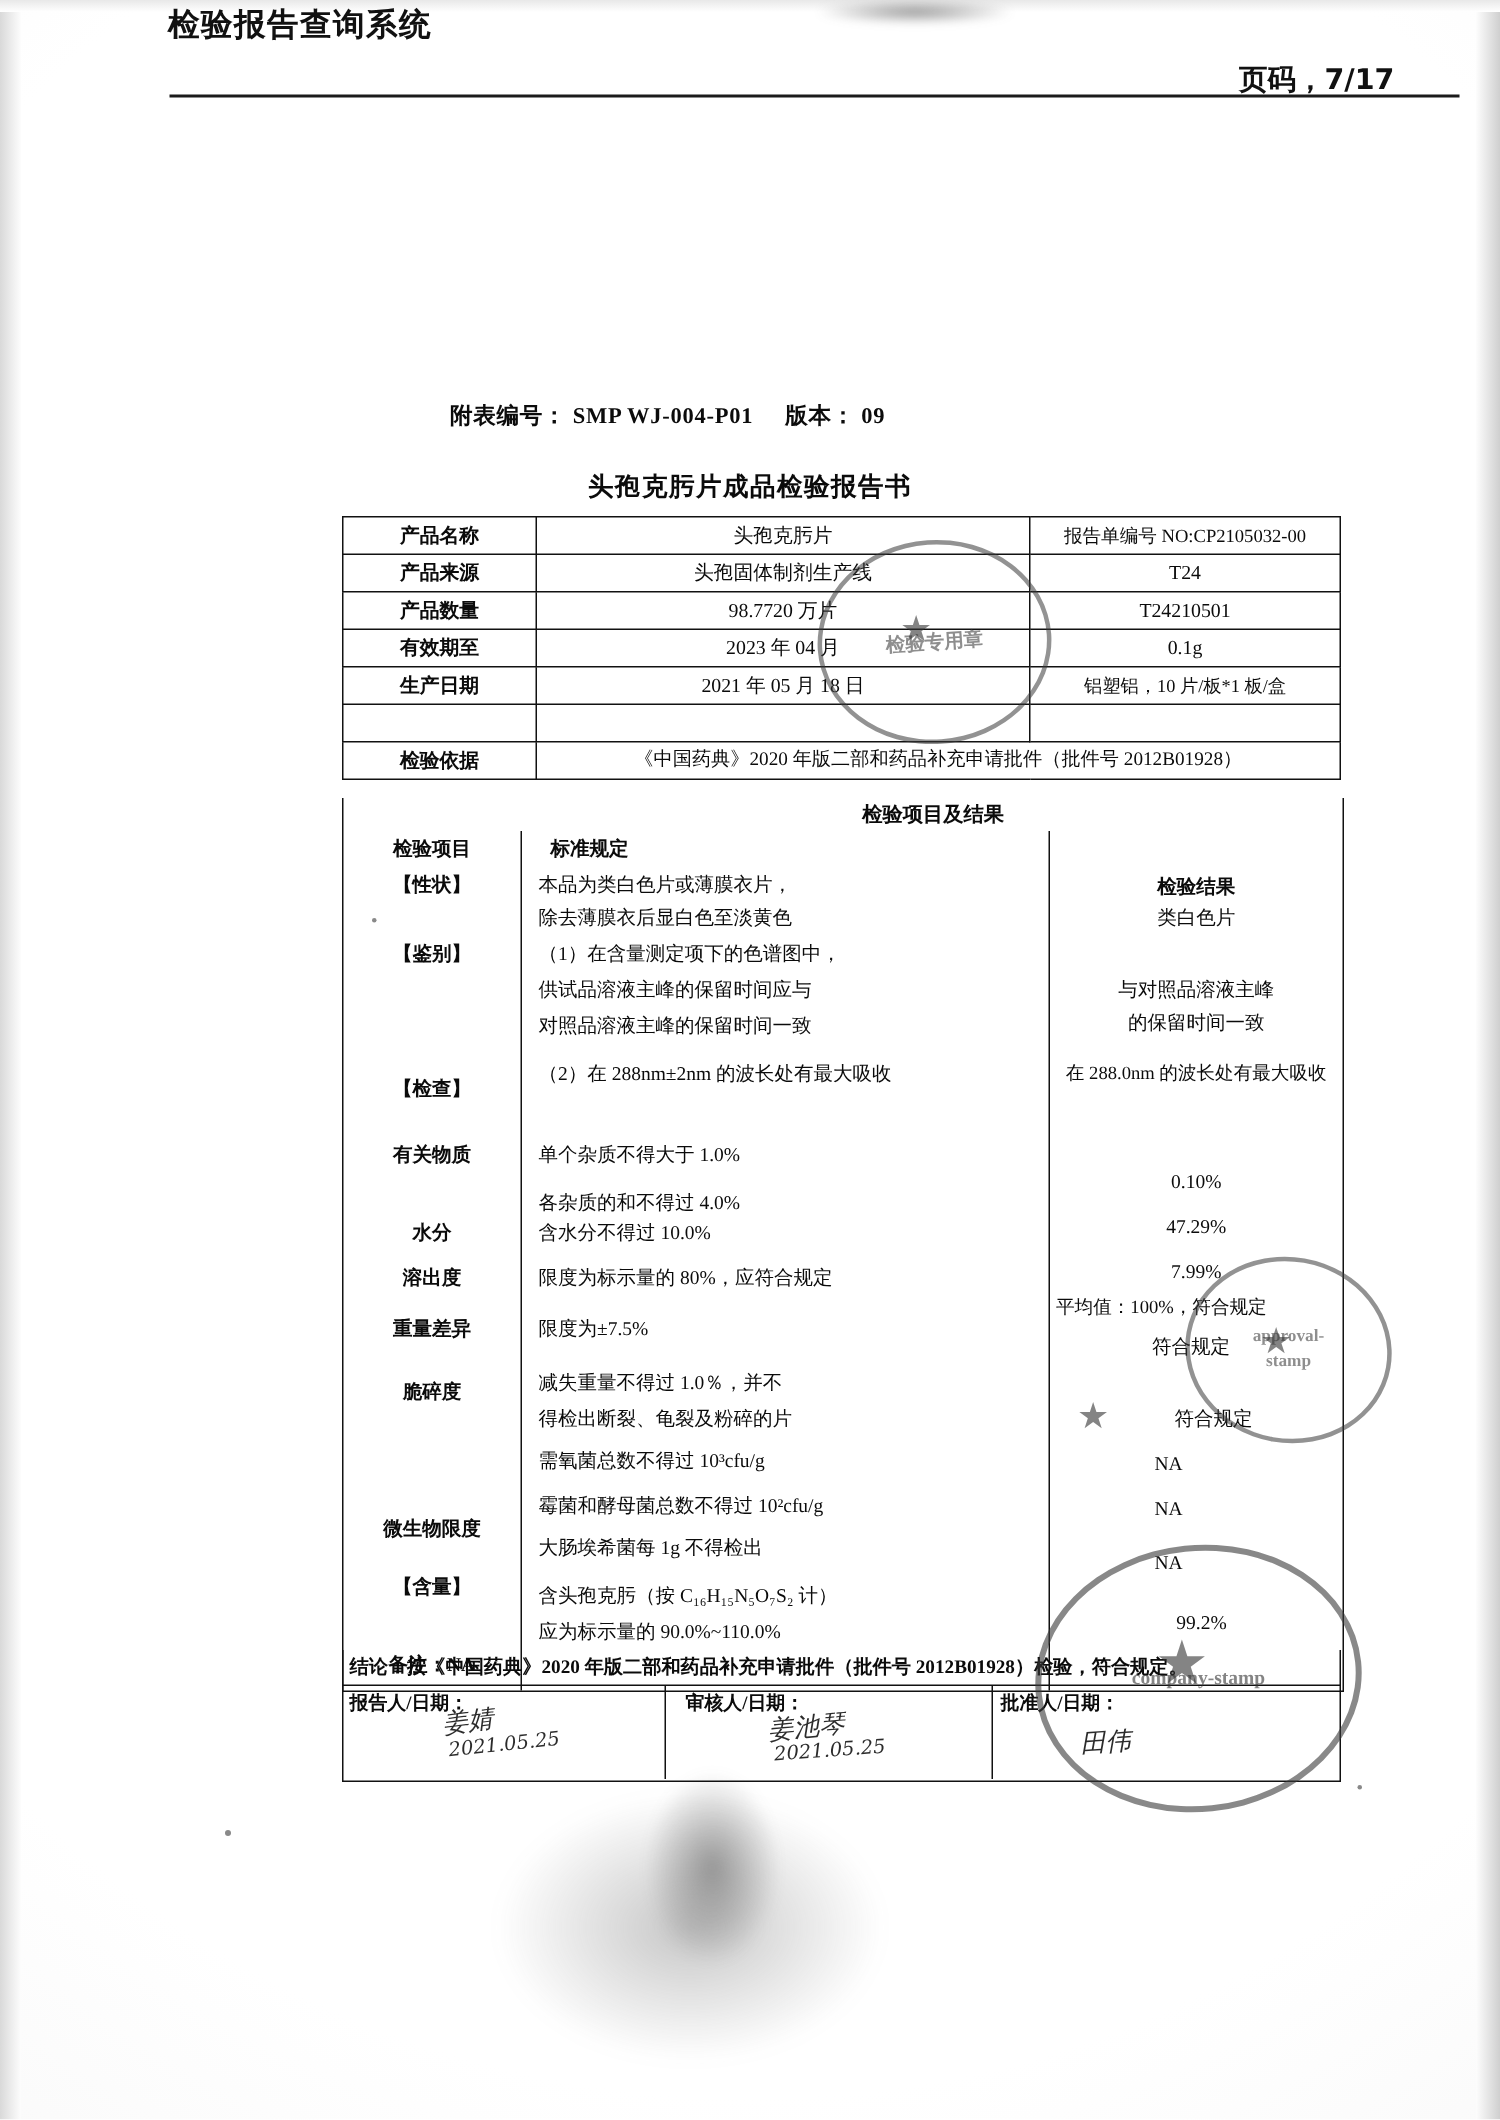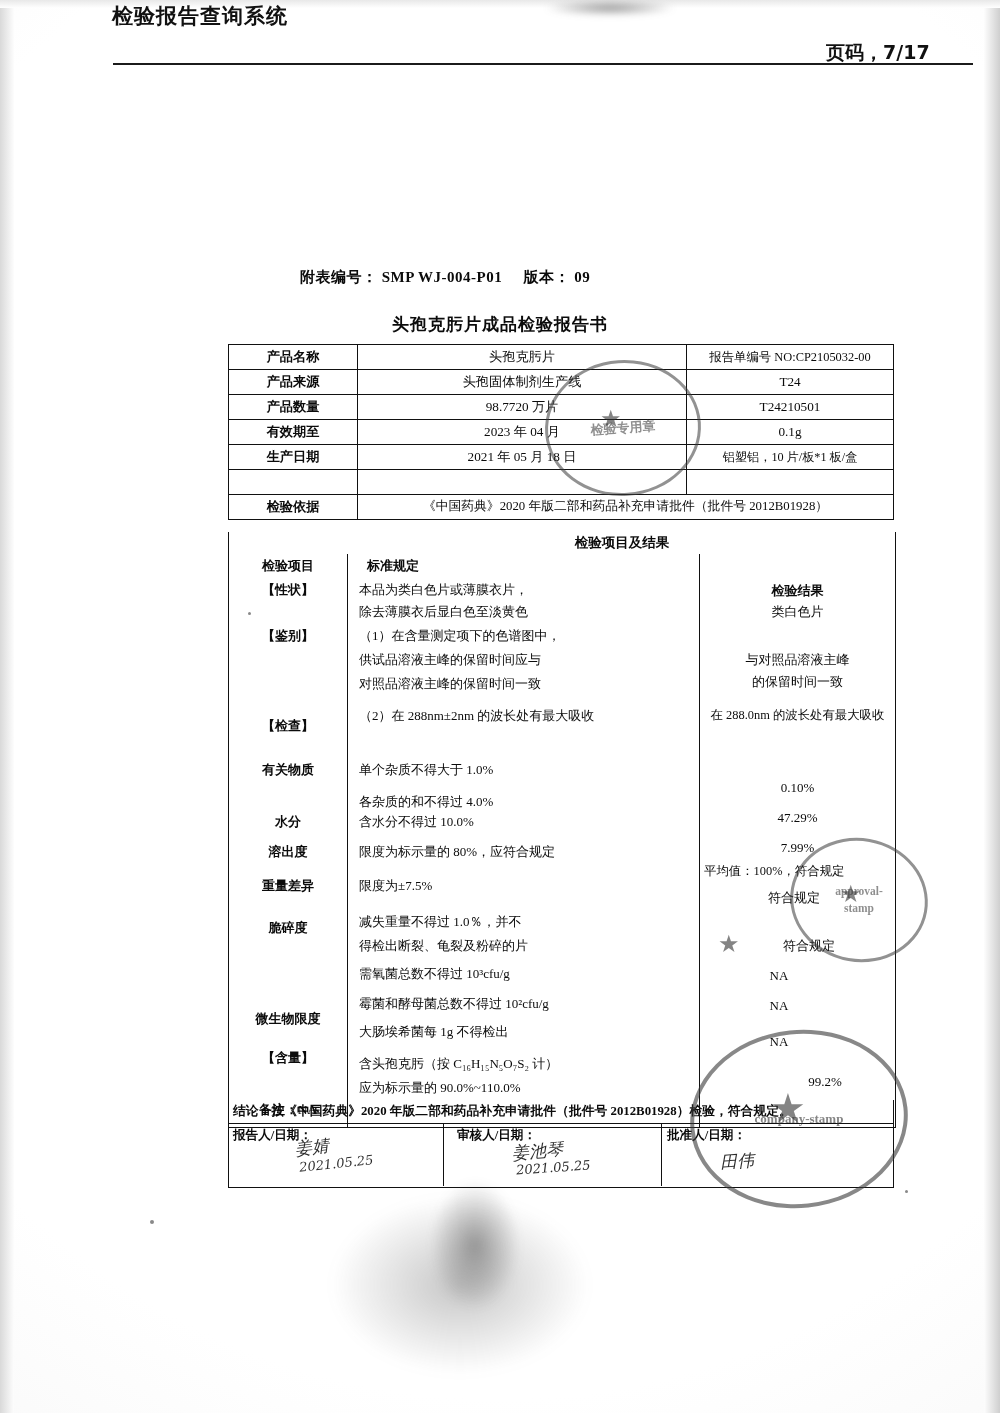--- a/index.html
+++ b/index.html
@@ -257,21 +257,21 @@
       <div class="cell" style="left:130px;top:410px;">需氧菌总数不得过 10³cfu/g</div>
       <div class="cell" style="left:130px;top:440px;">霉菌和酵母菌总数不得过 10²cfu/g</div>
       <div class="cell" style="left:130px;top:468px;">大肠埃希菌每 1g 不得检出</div>
       <div class="cell ctr" style="left:490px;top:412px;width:120px;">NA</div>
       <div class="cell ctr" style="left:490px;top:442px;width:120px;">NA</div>
       <div class="cell ctr" style="left:490px;top:478px;width:120px;">NA</div>
 
       <div class="cell bold ctr" style="left:0;top:494px;width:118px;">【含量】</div>
       <div class="cell" style="left:130px;top:500px;">含头孢克肟（按 C₁₆H₁₅N₅O₇S₂ 计）</div>
       <div class="cell" style="left:130px;top:524px;">应为标示量的 90.0%~110.0%</div>
-      <div class="cell ctr" style="left:536px;top:518px;width:120px;">99.2%</div>
+      <div class="cell ctr" style="left:512px;top:518px;width:120px;">99.2%</div>
 
       <div class="cell bold" style="left:30px;top:546px;">备注：NA</div>
     </div>
   </div>
 
   <div class="concl">结论：按《中国药典》2020 年版二部和药品补充申请批件（批件号 2012B01928）检验，符合规定。</div>
 
   <div class="signrow">
     <div class="sv1"></div>
     <div class="sv2"></div>

